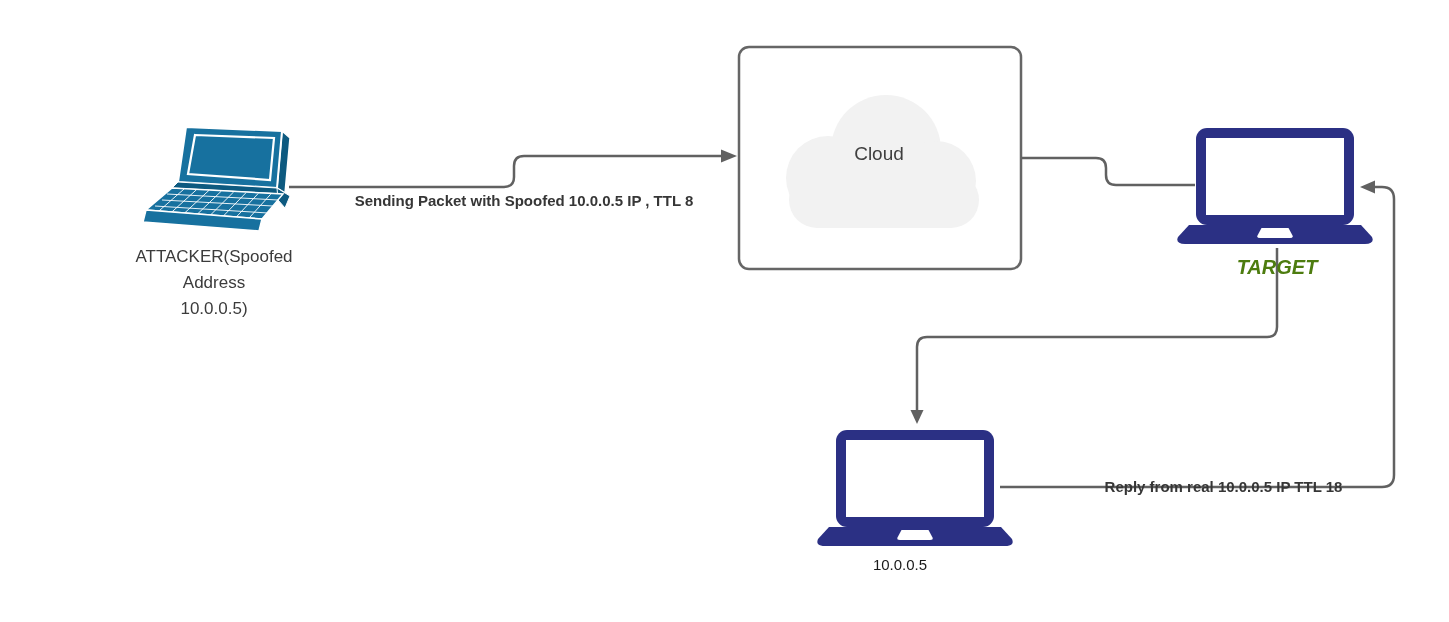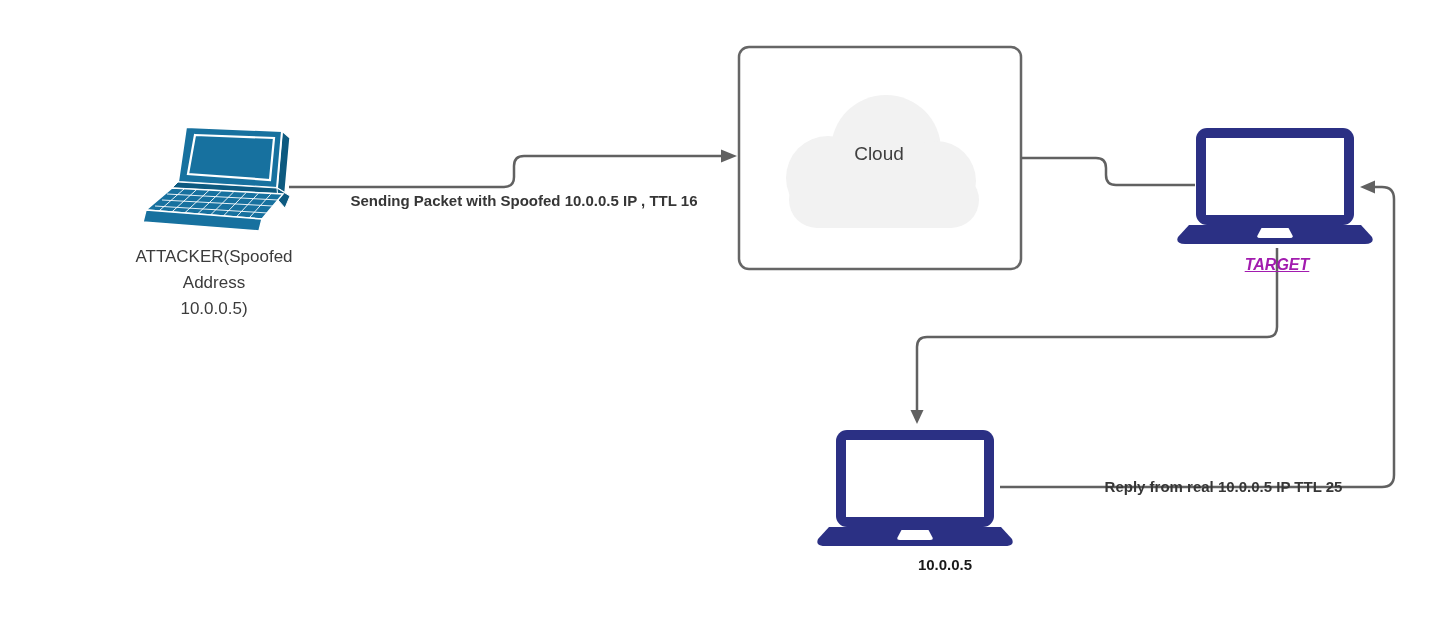--- a/index.html
+++ b/index.html
@@ -34,25 +34,24 @@
     font-size:15px;
     font-weight:bold;
     color:#363636;
   }
   .node-lbl{
     font-size:17px;
     line-height:26px;
     color:#3B3B3B;
   }
   .target-lbl{
-    font-size:16px;
+    font-size:20px;
     font-weight:bold;
     font-style:italic;
-    color:#a21caf;
-    text-decoration:underline;
+    color:#4d7c0f;
   }
   .host-lbl{
     font-size:15px;
     color:#1a1a1a;
   }
   .cloud-lbl{
     font-size:19px;
     color:#3F3F3F;
     z-index:6;
   }
@@ -140,20 +139,20 @@
   </svg>
 
   <div class="lbl cloud-lbl" style="left:795px;top:143px;width:120px;">Cloud</div>
 
   <div class="lbl node-lbl" style="left:88px;top:244px;width:204px;">ATTACKER(Spoofed
 Address
 10.0.0.5)</div>
 
   <div class="lbl target-lbl" style="left:1180px;top:256px;width:146px;">TARGET</div>
 
-  <div class="lbl host-lbl" style="left:851px;top:556px;width:140px;font-weight:bold;">10.0.0.5</div>
+  <div class="lbl host-lbl" style="left:806px;top:556px;width:140px;">10.0.0.5</div>
 
-  <div class="lbl edge-lbl" style="left:285px;top:192px;width:430px;">Sending Packet with Spoofed 10.0.0.5 IP , TTL 16</div>
+  <div class="lbl edge-lbl" style="left:285px;top:192px;width:430px;">Sending Packet with Spoofed 10.0.0.5 IP , TTL 8</div>
 
 
-  <div class="lbl edge-lbl" style="left:1052px;top:478px;width:295px;">Reply from real 10.0.0.5 IP TTL 25</div>
+  <div class="lbl edge-lbl" style="left:1052px;top:478px;width:295px;">Reply from real 10.0.0.5 IP TTL 18</div>
 
 </div>
 
 </body></html>

